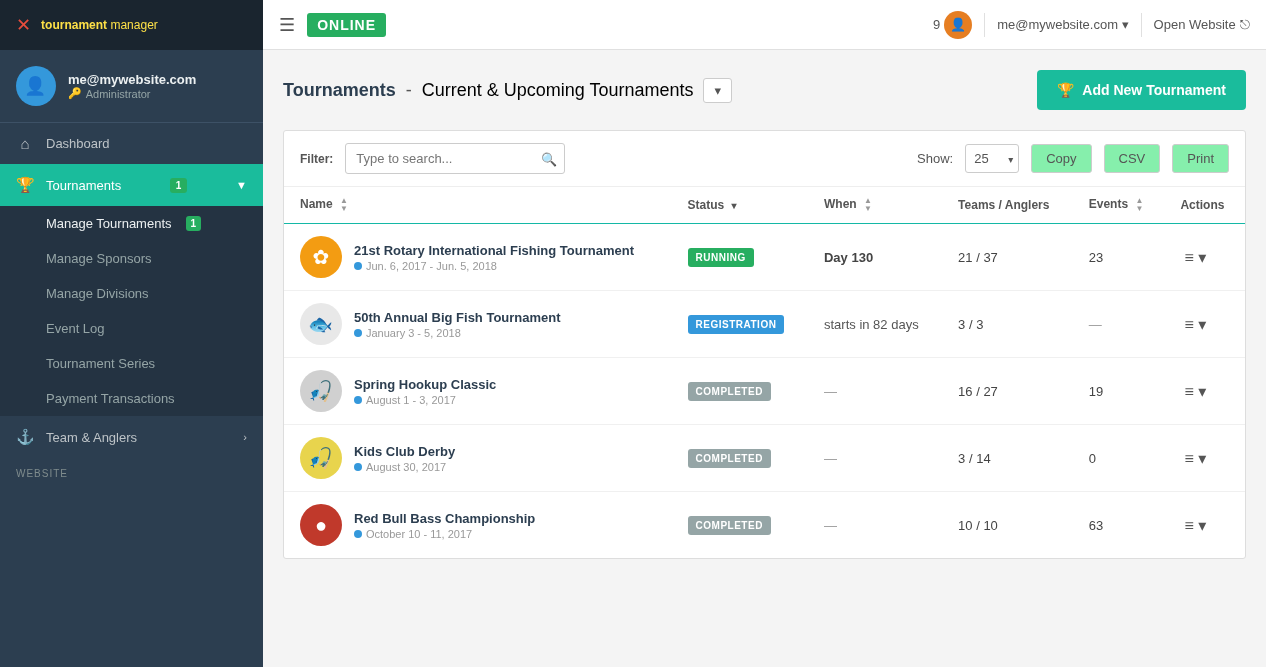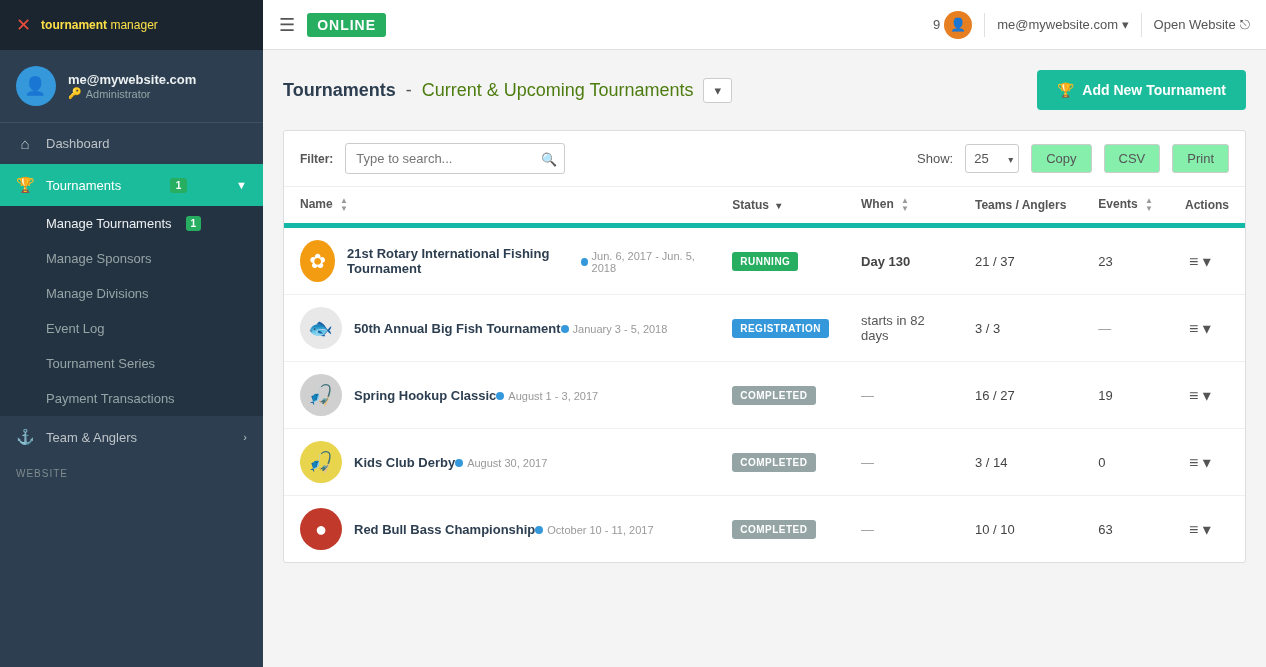--- a/index.html
+++ b/index.html
@@ -167,21 +167,21 @@
       justify-content: space-between;
       margin-bottom: 20px;
     }
     .page-title-area { display: flex; align-items: center; gap: 10px; }
     .page-title {
       font-size: 18px;
       font-weight: 700;
       color: #2c3e50;
     }
     .page-title-sep { font-size: 18px; color: #555; font-weight: 400; }
-    .page-subtitle { font-size: 18px; color: #4d7c0f; font-weight: 400; }
+    .page-subtitle { font-size: 18px; color: #000000; font-weight: 400; }
     .page-title-dropdown {
       border: 1px solid #ccc;
       background: #fff;
       padding: 4px 10px;
       border-radius: 3px;
       cursor: pointer;
       font-size: 13px;
       color: #555;
       display: flex; align-items: center; gap: 4px;
     }
@@ -265,21 +265,21 @@
     
     .data-table {
       width: 100%;
       border-collapse: collapse;
     }
     .data-table th {
       padding: 10px 16px;
       font-size: 12px;
       font-weight: 600;
       color: #555;
-      border-bottom: 5px solid #14b8a6;
+      border-bottom: 1px solid #14b8a6;
       text-align: left;
       white-space: nowrap;
     }
     .data-table th .sort-arrows {
       display: inline-flex;
       flex-direction: column;
       font-size: 8px;
       line-height: 1;
       margin-left: 4px;
       color: #999;
@@ -296,21 +296,21 @@
 
     .tournament-logo {
       width: 42px; height: 42px;
       border-radius: 50%;
       background: #ccc;
       display: flex; align-items: center; justify-content: center;
       font-size: 20px;
       overflow: hidden;
     }
     .tournament-name-cell { display: flex; align-items: center; gap: 12px; }
-    .tournament-name-info { display: flex; flex-direction: row; }
+    .tournament-name-info { display: flex; flex-direction: column; }
     .tournament-name { font-size: 13px; font-weight: 600; color: #2c3e50; }
     .tournament-date { font-size: 11px; color: #999; display: flex; align-items: center; gap: 4px; margin-top: 2px; }
     .date-dot { width: 8px; height: 8px; border-radius: 50%; background: #3498db; display: inline-block; }
 
     .status-badge {
       display: inline-block;
       padding: 4px 8px;
       border-radius: 3px;
       font-size: 10px;
       font-weight: 700;

